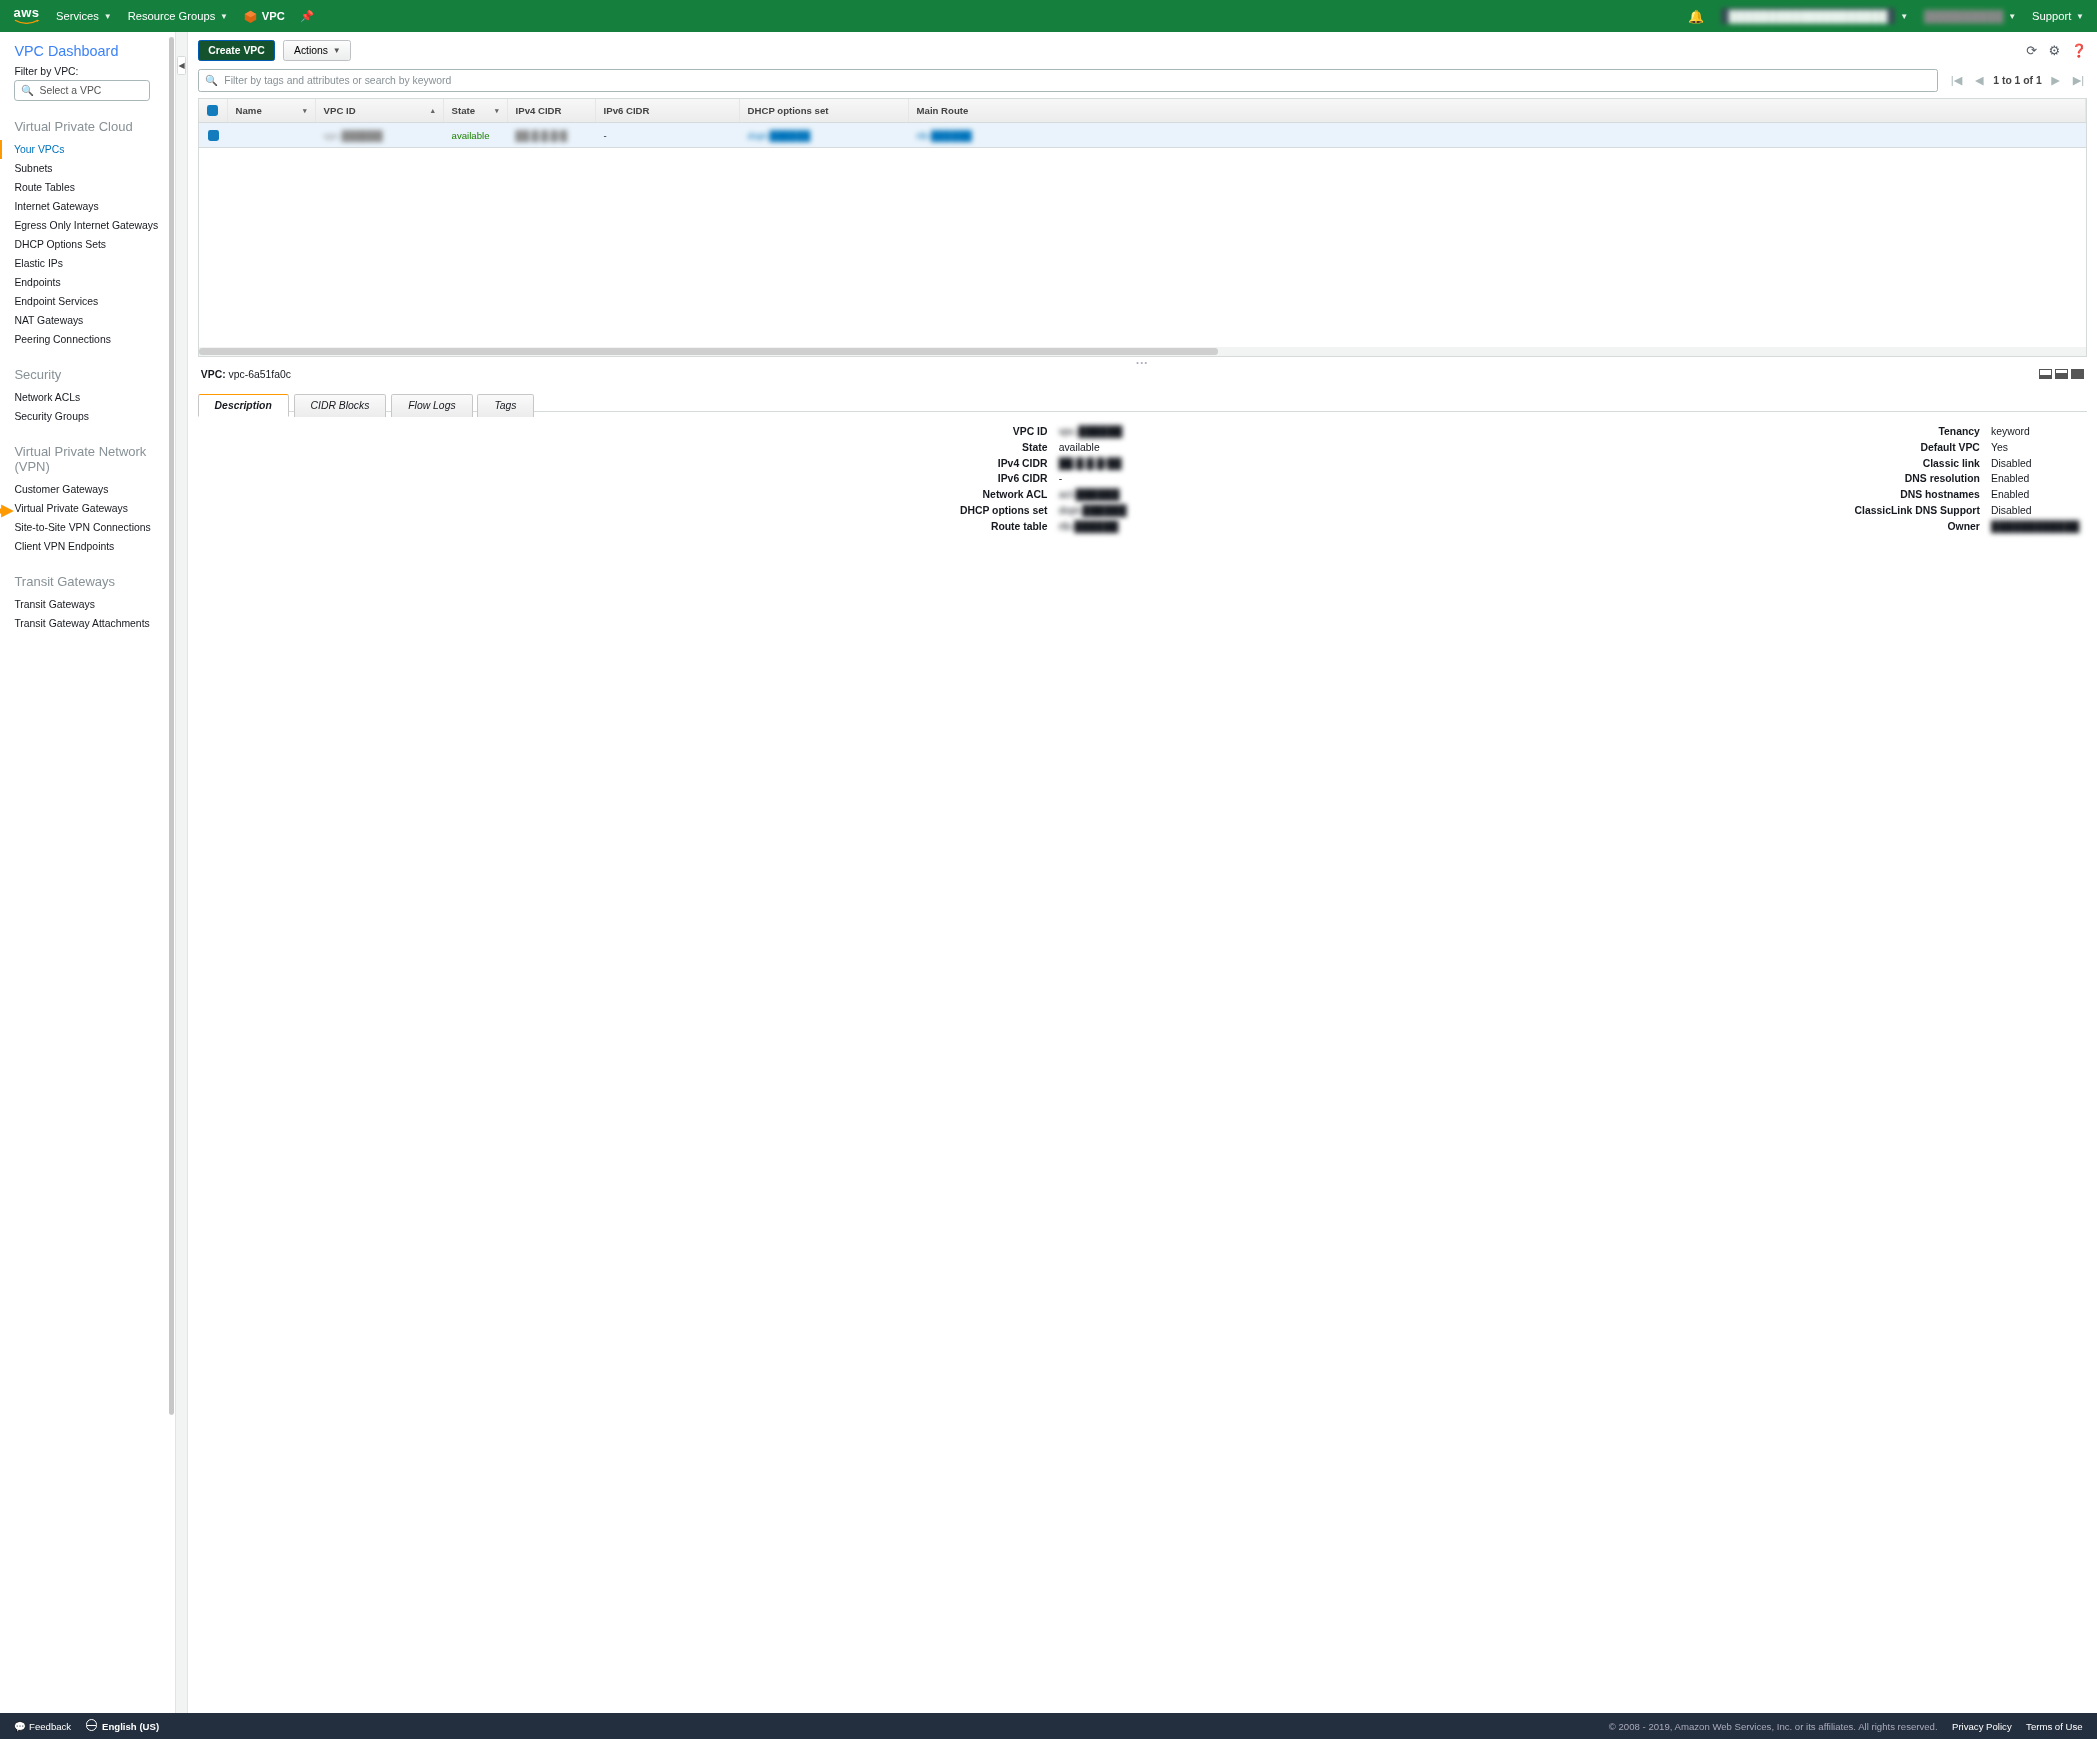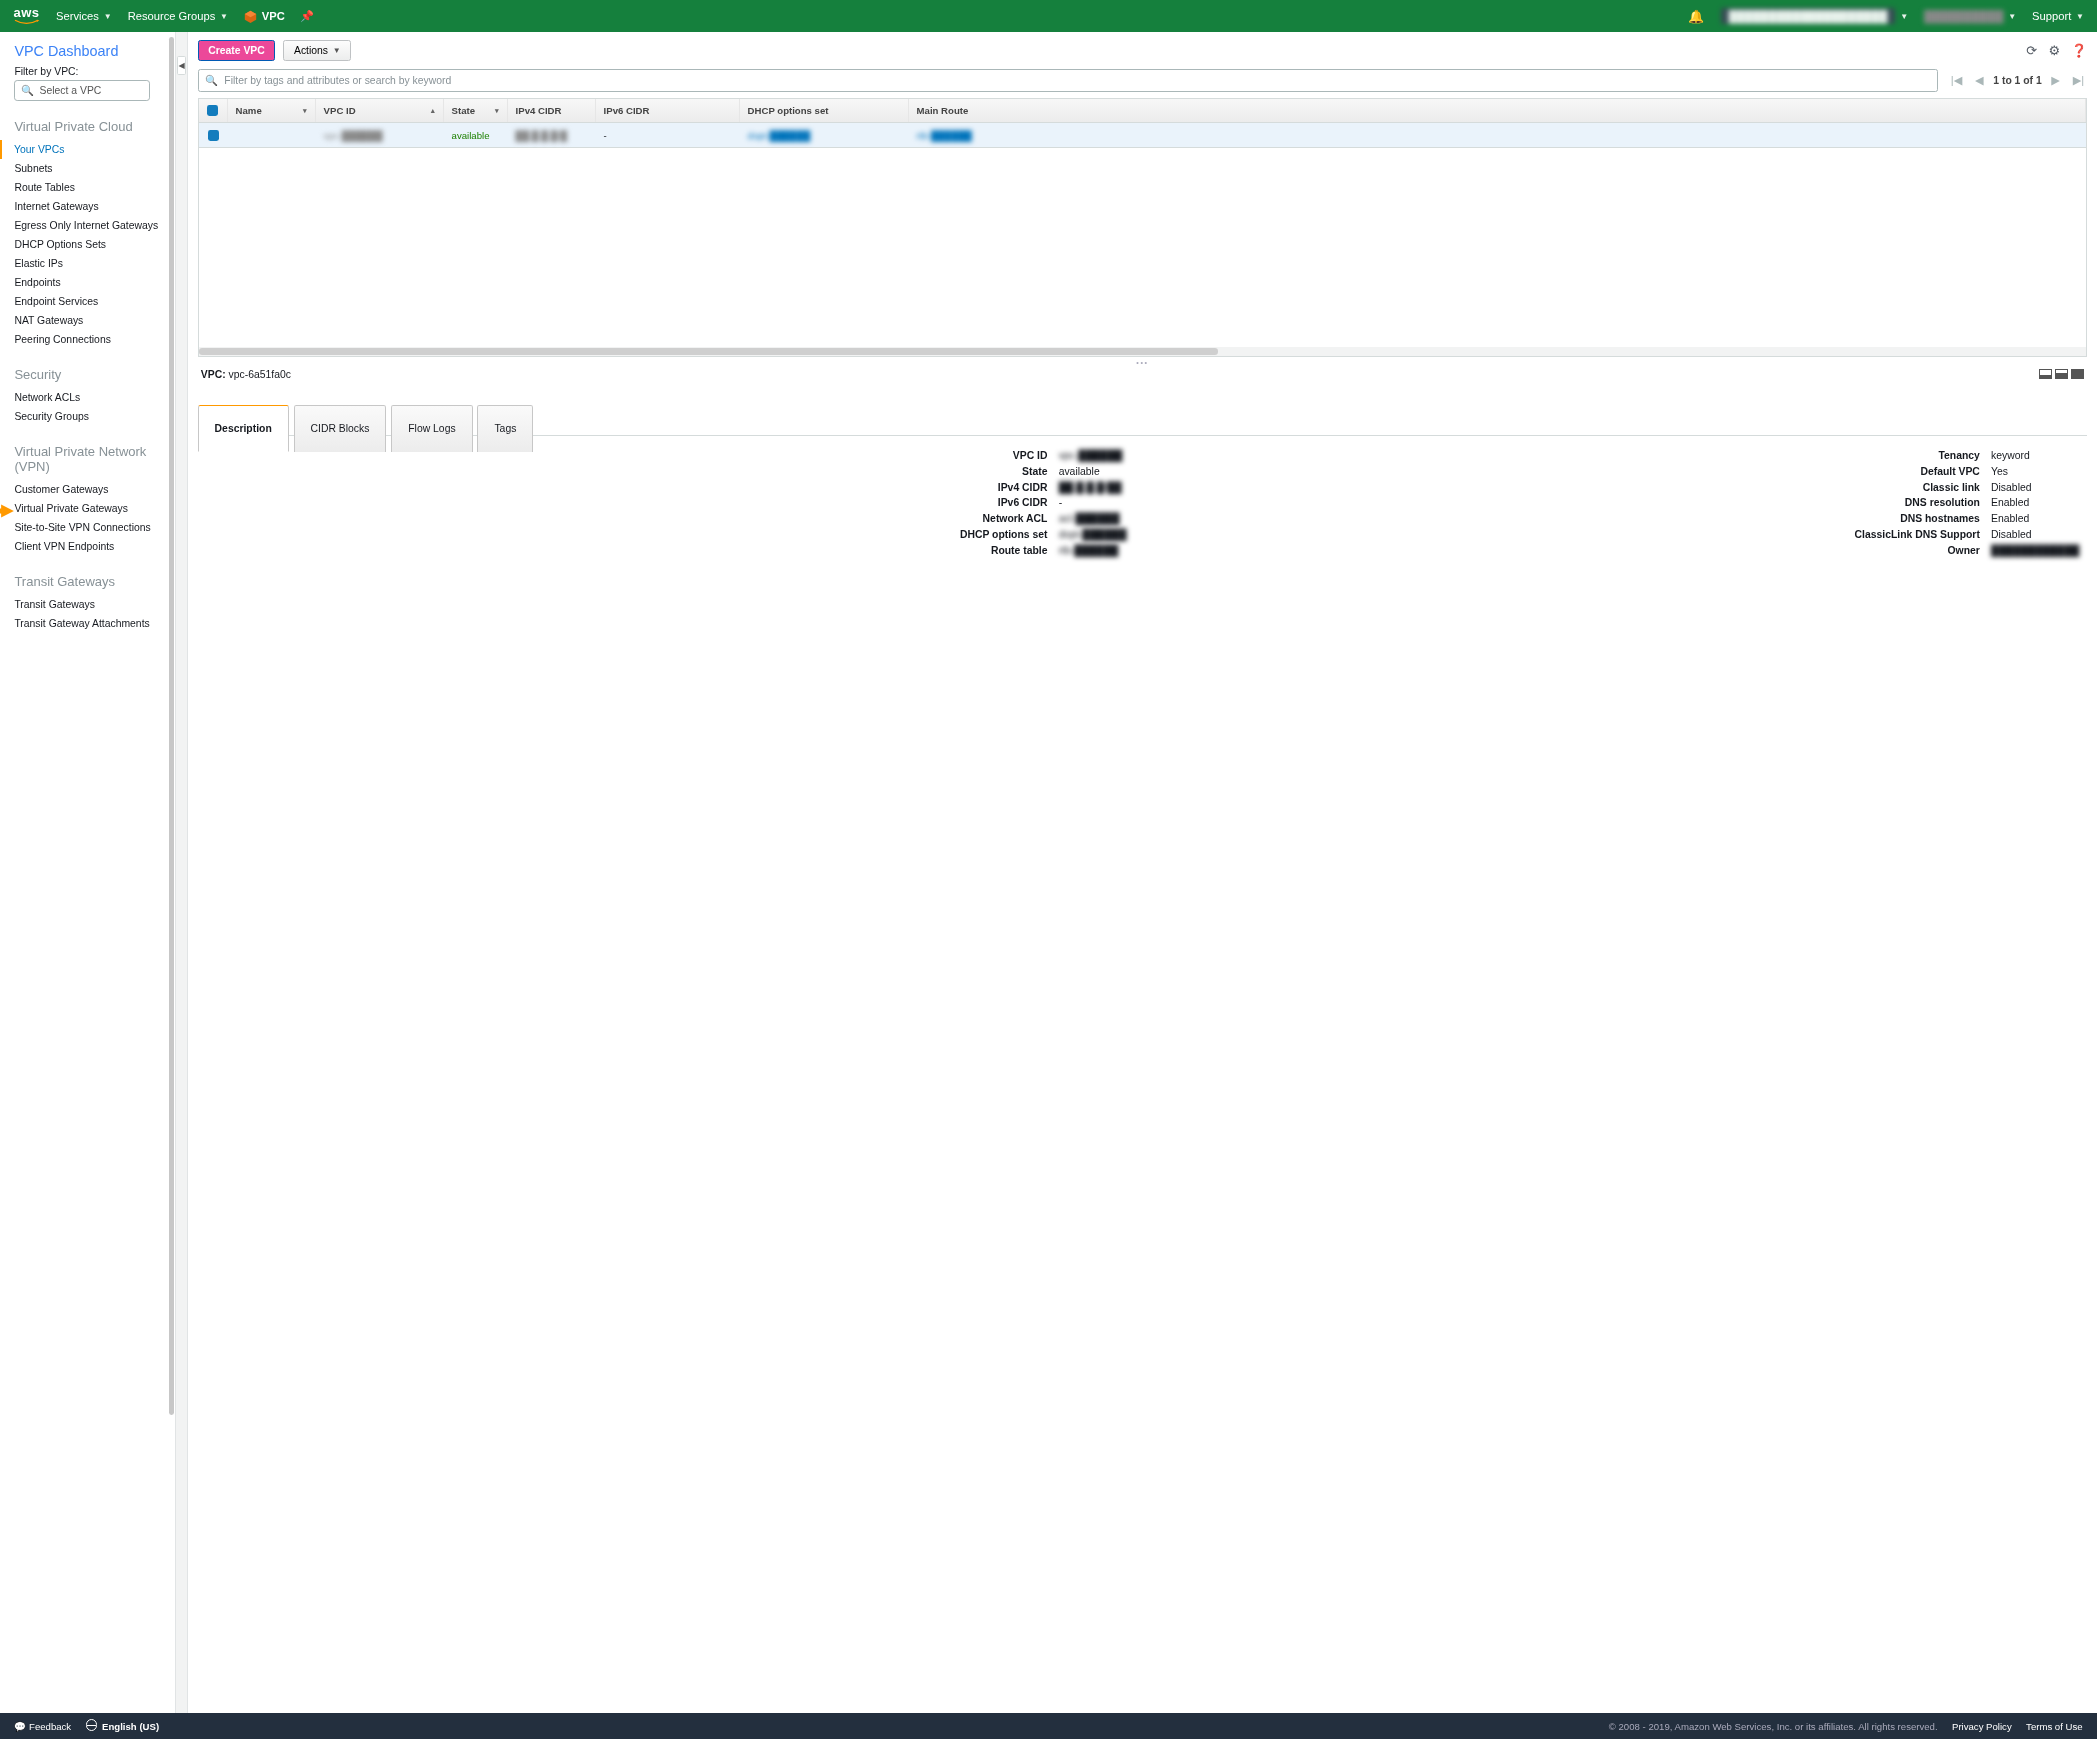--- a/index.html
+++ b/index.html
@@ -31,21 +31,21 @@
   .side-scroll-track { position:absolute; top:0; right:0; width:6.4px; height:100%; }
   .side-scroll-thumb { position:absolute; top:4.8px; right:0.8px; width:4.8px; height:82%; background:#c7c7c7; border-radius:2.4px; }
 
   .arrow-callout { position:absolute; left:-45px; width:45px; height:16px; pointer-events:none; }
 
   .divider { width:13px; background:#f2f3f3; border-left:0.8px solid #e1e4e5; border-right:0.8px solid #e1e4e5; display:flex; align-items:flex-start; justify-content:center; padding-top:24px; }
   .divider .collapse-btn { width:9.6px; height:19px; background:#fff; border:0.8px solid #d5dbdb; border-radius:1.6px; font-size:8px; display:flex; align-items:center; justify-content:center; color:#555; }
 
   .content { flex:1; display:flex; flex-direction:column; min-width:0; padding: 8px 9.6px 0 9.6px; overflow:hidden; }
   .action-row { display:flex; align-items:center; gap:8px; margin-bottom:8px; }
-  .btn-primary { background:#ec4899; color:#fff; border:0.8px solid #005bb5; padding:4px 9.6px; border-radius:2.4px; font-weight:700; font-size:10.4px; cursor:pointer; }
+  .btn-primary { background:#14532d; color:#fff; border:0.8px solid #005bb5; padding:4px 9.6px; border-radius:2.4px; font-weight:700; font-size:10.4px; cursor:pointer; }
   .btn-default { background:linear-gradient(#fdfdfd,#eceded); border:0.8px solid #bfc2c4; padding:4px 9.6px; border-radius:2.4px; font-size:10.4px; display:flex; align-items:center; gap:4.8px; cursor:pointer; }
   .action-row .header-icons { margin-left:auto; display:flex; gap:11.2px; color:#545b64; font-size:13px; }
 
   .filter-row { display:flex; align-items:center; gap:9.6px; margin-bottom:0; }
   .search-box { flex:1; border:0.8px solid #aab7b8; border-radius:2.4px; padding:4px 6.4px; display:flex; align-items:center; gap:6.4px; color:#879196; font-size:10.4px; background:#fff; }
   .pager { display:flex; align-items:center; gap:6.4px; color:#879196; font-size:10.4px; }
   .pager .pg-btn { color:#aab7b8; padding:1.6px 3.2px; font-size:11.2px; }
   .pager .count { color:#444; font-weight:700; }
 
   .table-wrap { border:0.8px solid #d5dbdb; margin-top:6.4px; flex:0 0 auto; }
@@ -67,21 +67,21 @@
 
   .detail-head { display:flex; align-items:center; padding:1.6px 3.2px 4.8px; }
   .detail-head .title { font-size:10.4px; }
   .detail-head .panel-icons { margin-left:auto; display:flex; gap:3.2px; }
   .panel-icons .pi { width:13px; height:9.6px; border:0.8px solid #555; }
   .pi.a { background:linear-gradient(#fff 60%, #555 60%); }
   .pi.b { background:linear-gradient(#fff 40%, #555 40%); }
   .pi.c { background:#555; }
 
   .tabs { display:flex; gap:4.8px; border-bottom:0.8px solid #d5dbdb; margin-top:3.2px; }
-  .tab { padding:17px 16px; border:0.8px solid #c7c7c7; border-bottom:none; background:linear-gradient(#fafafa,#ececec); border-radius:2.4px 2.4px 0 0; font-size:10.4px; cursor:pointer; position:relative; top:17px; }
+  .tab { padding:5px 16px; border:0.8px solid #c7c7c7; border-bottom:none; background:linear-gradient(#fafafa,#ececec); border-radius:2.4px 2.4px 0 0; font-size:10.4px; cursor:pointer; position:relative; top:6px;font-style:italic; }
   .tab.active { background:#fff; font-weight:700; border-top:1.6px solid #f90; border-bottom:0.8px solid #fff; }
 
   .detail-body { display:flex; gap:32px; padding:14.4px 8px; font-size:10.4px; }
   .kv-col { display:grid; grid-template-columns: 144px 1fr; row-gap:4.8px; column-gap:11.2px; align-content:start; }
   .kv-col .k { text-align:right; font-weight:700; color:#16191f; }
   .kv-col .v { color:#16191f; }
   .kv-col-wrap { flex:1; display:flex; justify-content:flex-end;}
   .kv-col.right { grid-template-columns: 193px 1fr; }
 
   

